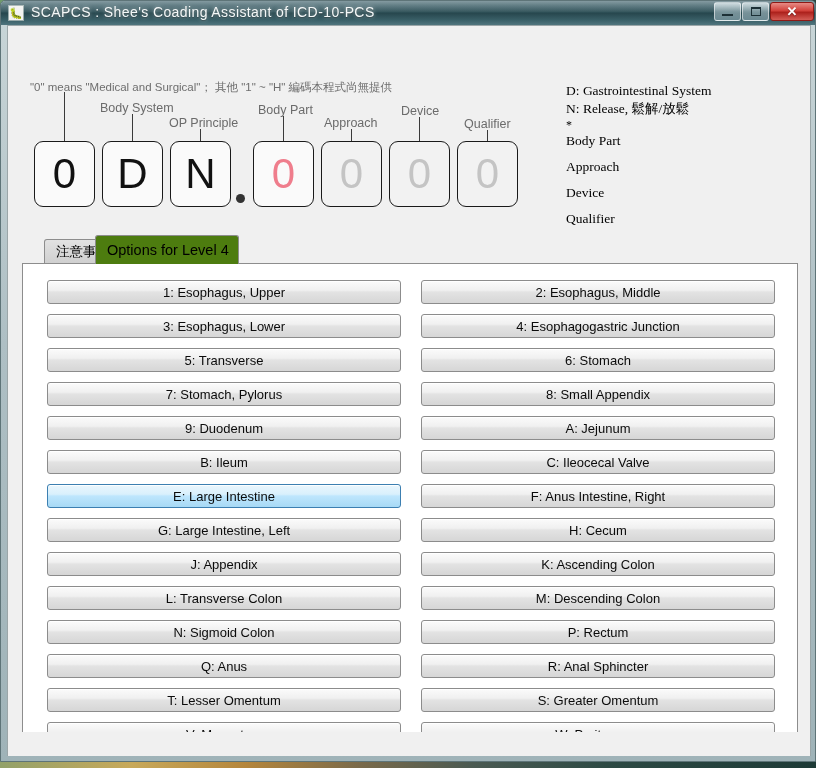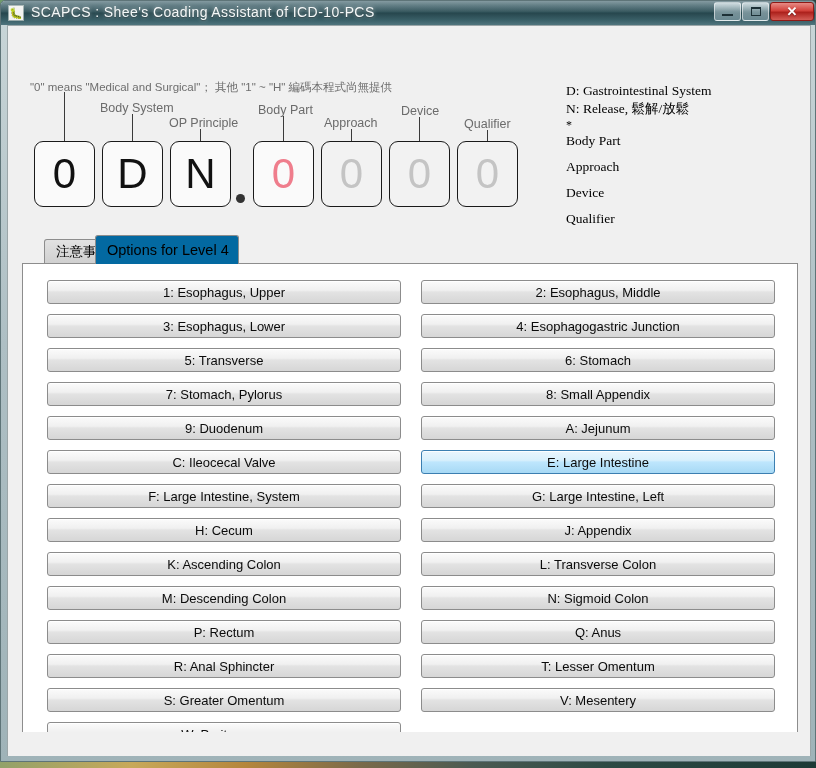--- a/index.html
+++ b/index.html
@@ -193,21 +193,21 @@
     color: #000;
     border: 1px solid #8d8d8d;
     border-bottom: none;
     border-radius: 3px 3px 0 0;
     background: linear-gradient(180deg, #e2e2e2, #cfcfcf);
     cursor: pointer;
     white-space: nowrap;
   }
   .tab.active {
     height: 29px;
-    background: #0369a1;
+    background: #4d7c0f;
     border-color: #8d8d8d;
     z-index: 3;
     font-size: 14.5px;
   }
 
   #tabpanel {
     position: absolute;
     left: 14px; top: 237px;
     width: 776px; height: 495px;
     background: #fff;
@@ -325,23 +325,24 @@
           <div class="optbtn">1: Esophagus, Upper</div>
           <div class="optbtn">2: Esophagus, Middle</div>
           <div class="optbtn">3: Esophagus, Lower</div>
           <div class="optbtn">4: Esophagogastric Junction</div>
           <div class="optbtn">5: Transverse</div>
           <div class="optbtn">6: Stomach</div>
           <div class="optbtn">7: Stomach, Pylorus</div>
           <div class="optbtn">8: Small Appendix</div>
           <div class="optbtn">9: Duodenum</div>
           <div class="optbtn">A: Jejunum</div>
+          <div class="optbtn">B: Ileum</div>
           <div class="optbtn">C: Ileocecal Valve</div>
           <div class="optbtn selected">E: Large Intestine</div>
-          <div class="optbtn">F: Large Intestine, System</div>
+          <div class="optbtn">F: Anus Intestine, Right</div>
           <div class="optbtn">G: Large Intestine, Left</div>
           <div class="optbtn">H: Cecum</div>
           <div class="optbtn">J: Appendix</div>
           <div class="optbtn">K: Ascending Colon</div>
           <div class="optbtn">L: Transverse Colon</div>
           <div class="optbtn">M: Descending Colon</div>
           <div class="optbtn">N: Sigmoid Colon</div>
           <div class="optbtn">P: Rectum</div>
           <div class="optbtn">Q: Anus</div>
           <div class="optbtn">R: Anal Sphincter</div>

